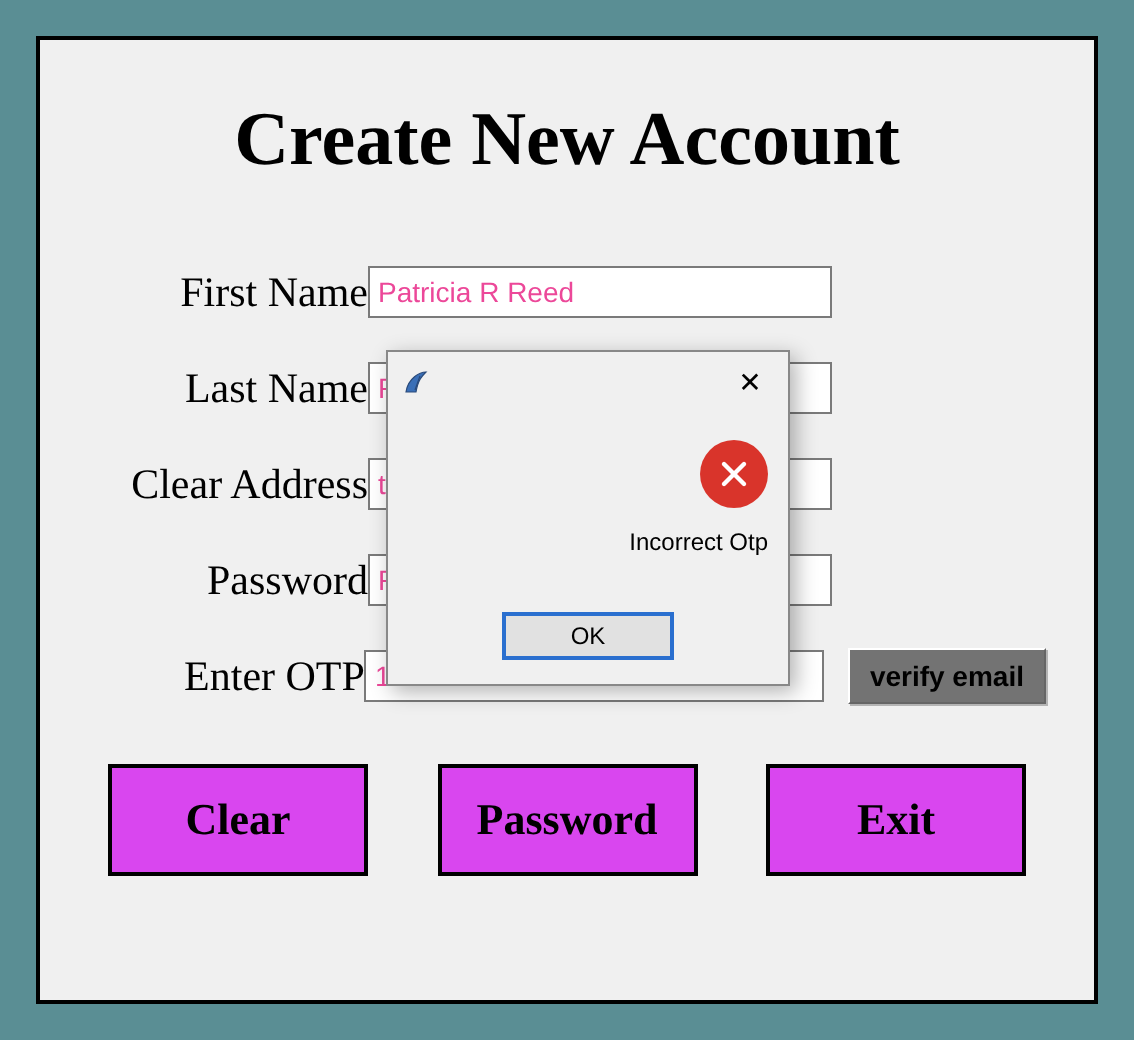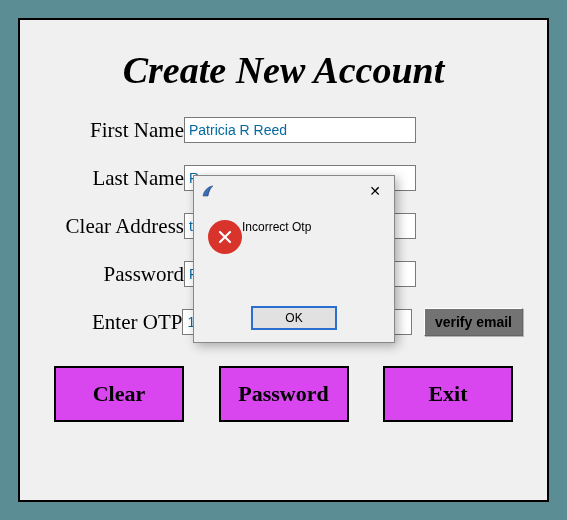--- a/index.html
+++ b/index.html
@@ -20,22 +20,21 @@
     width: 531px;
     height: 484px;
     background: #f0f0f0;
     border: 2px solid #000;
   }
   .title {
     text-align: center;
     font-size: 38px;
     font-weight: bold;
     margin-top: 28px;
-    margin-bottom: 22px;
-    font-style: italic;
+    margin-bottom: 38px;
   }
   .form {
     padding: 0 24px;
   }
   .row {
     display: flex;
     align-items: center;
     margin-bottom: 16px;
     height: 32px;
   }
@@ -46,21 +45,21 @@
     padding-right: 0;
   }
   .input {
     width: 232px;
     height: 26px;
     border: 1px solid #7a7a7a;
     background: #fff;
     font-family: Arial, sans-serif;
     font-size: 14px;
     padding: 2px 4px;
-    color: #0369a1;
+    color: #ec4899;
   }
   .verify-btn {
     margin-left: 12px;
     width: 100px;
     height: 28px;
     font-family: Arial, sans-serif;
     font-size: 14px;
     font-weight: bold;
     background: #737373;
     border: 1px solid #888;
@@ -118,22 +117,24 @@
     height: 22px;
     display: flex;
     align-items: center;
     justify-content: center;
     cursor: pointer;
     font-size: 14px;
     font-family: Arial, sans-serif;
   }
   .dialog-body {
     display: flex;
-    align-items: flex-start;
+    align-items: flex-end;
     padding: 14px 10px 0 14px;
+    gap: 10px;
+    flex-direction: column;
   }
   .error-circle {
     width: 34px;
     height: 34px;
     border-radius: 50%;
     background: #d9342b;
     display: flex;
     align-items: center;
     justify-content: center;
     flex-shrink: 0;

